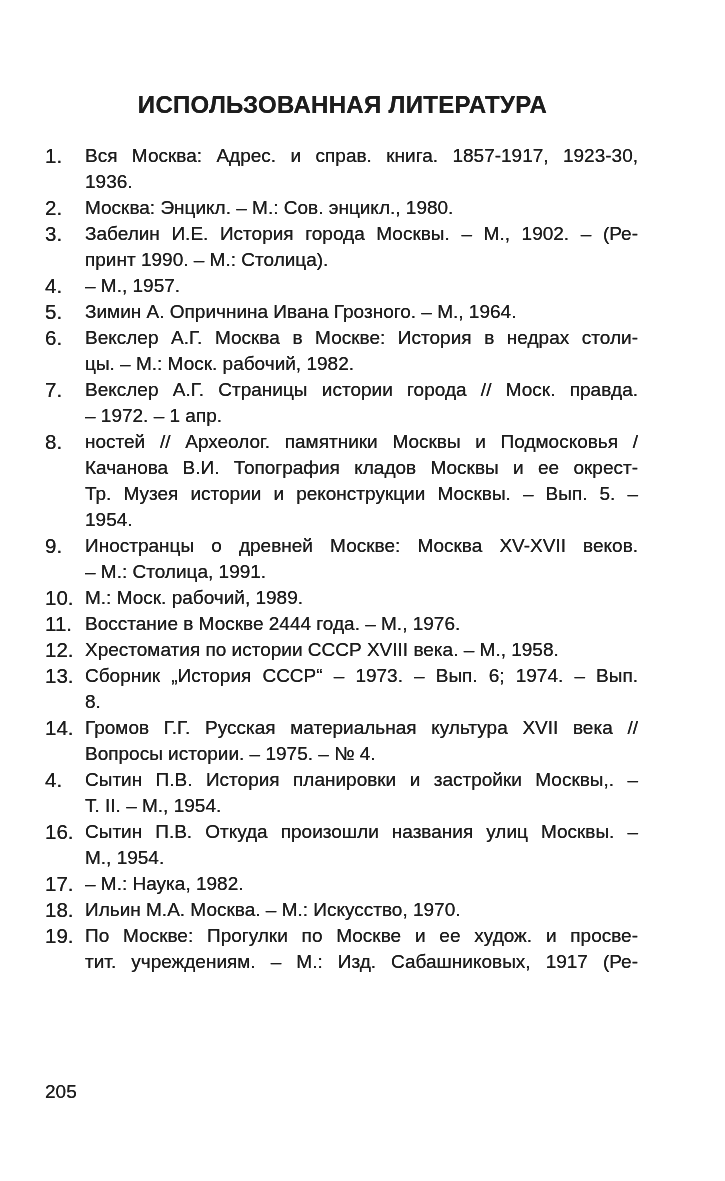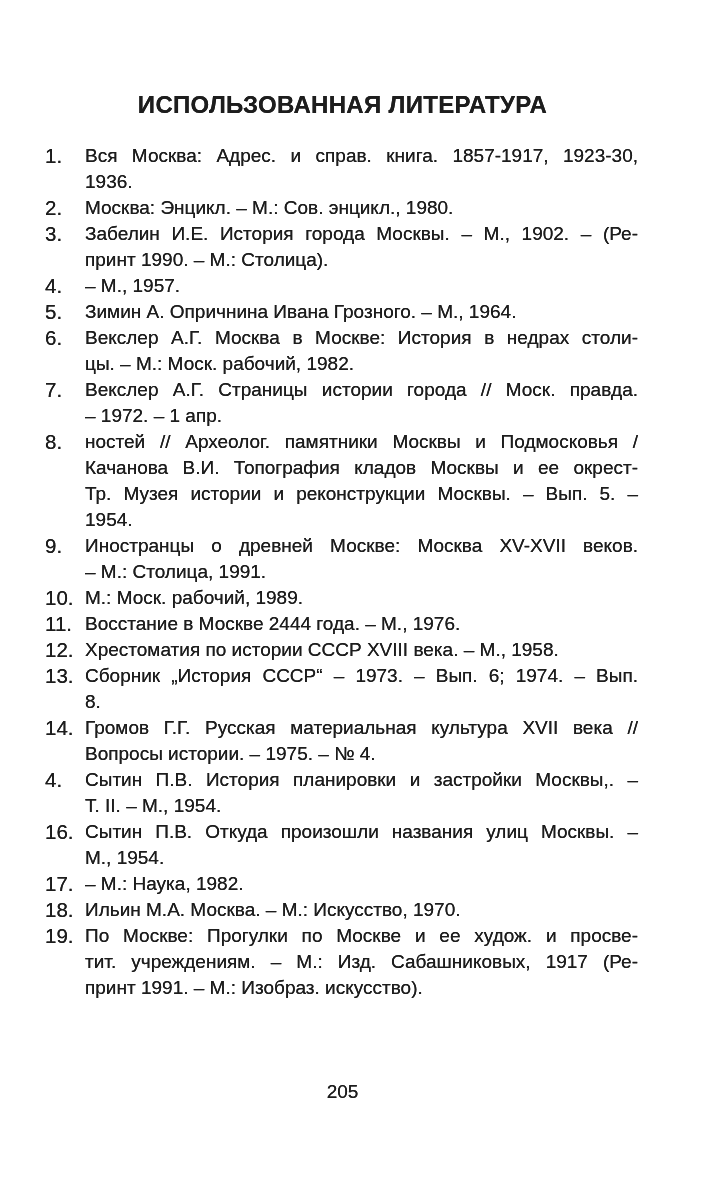--- a/index.html
+++ b/index.html
@@ -57,21 +57,21 @@
     text-shadow:0 0 0.3px currentColor;
   }
   .line.last{
     text-align:right;
     text-align-last:left;
   }
   .pagenum{
     position:absolute;
     left:45px;top:1079px;
     width:595px;
-    text-align:center;
+    text-align:left;
     font-size:19px;
     line-height:26px;
     text-shadow:0 0 0.3px currentColor;
   }
 </style>
 </head>
 <body>
 
 <div class="page">
   <h1 class="title">ИСПОЛЬЗОВАННАЯ ЛИТЕРАТУРА</h1>
@@ -157,17 +157,16 @@
         <div class="line last">– М.: Наука, 1982.</div>
       </div>
       <div class="entry">
         <span class="num">18.</span>
         <div class="line last">Ильин М.А. Москва. – М.: Искусство, 1970.</div>
       </div>
       <div class="entry">
         <span class="num">19.</span>
         <div class="line">По Москве: Прогулки по Москве и ее худож. и просве-</div>
         <div class="line">тит. учреждениям. – М.: Изд. Сабашниковых, 1917 (Ре-</div>
-        <div class="line last">принт 1991. – М.: Изобраз. искусство).</div>
       </div>
     </div>
   <div class="pagenum">205</div>
 </div>
 
 </body></html>

